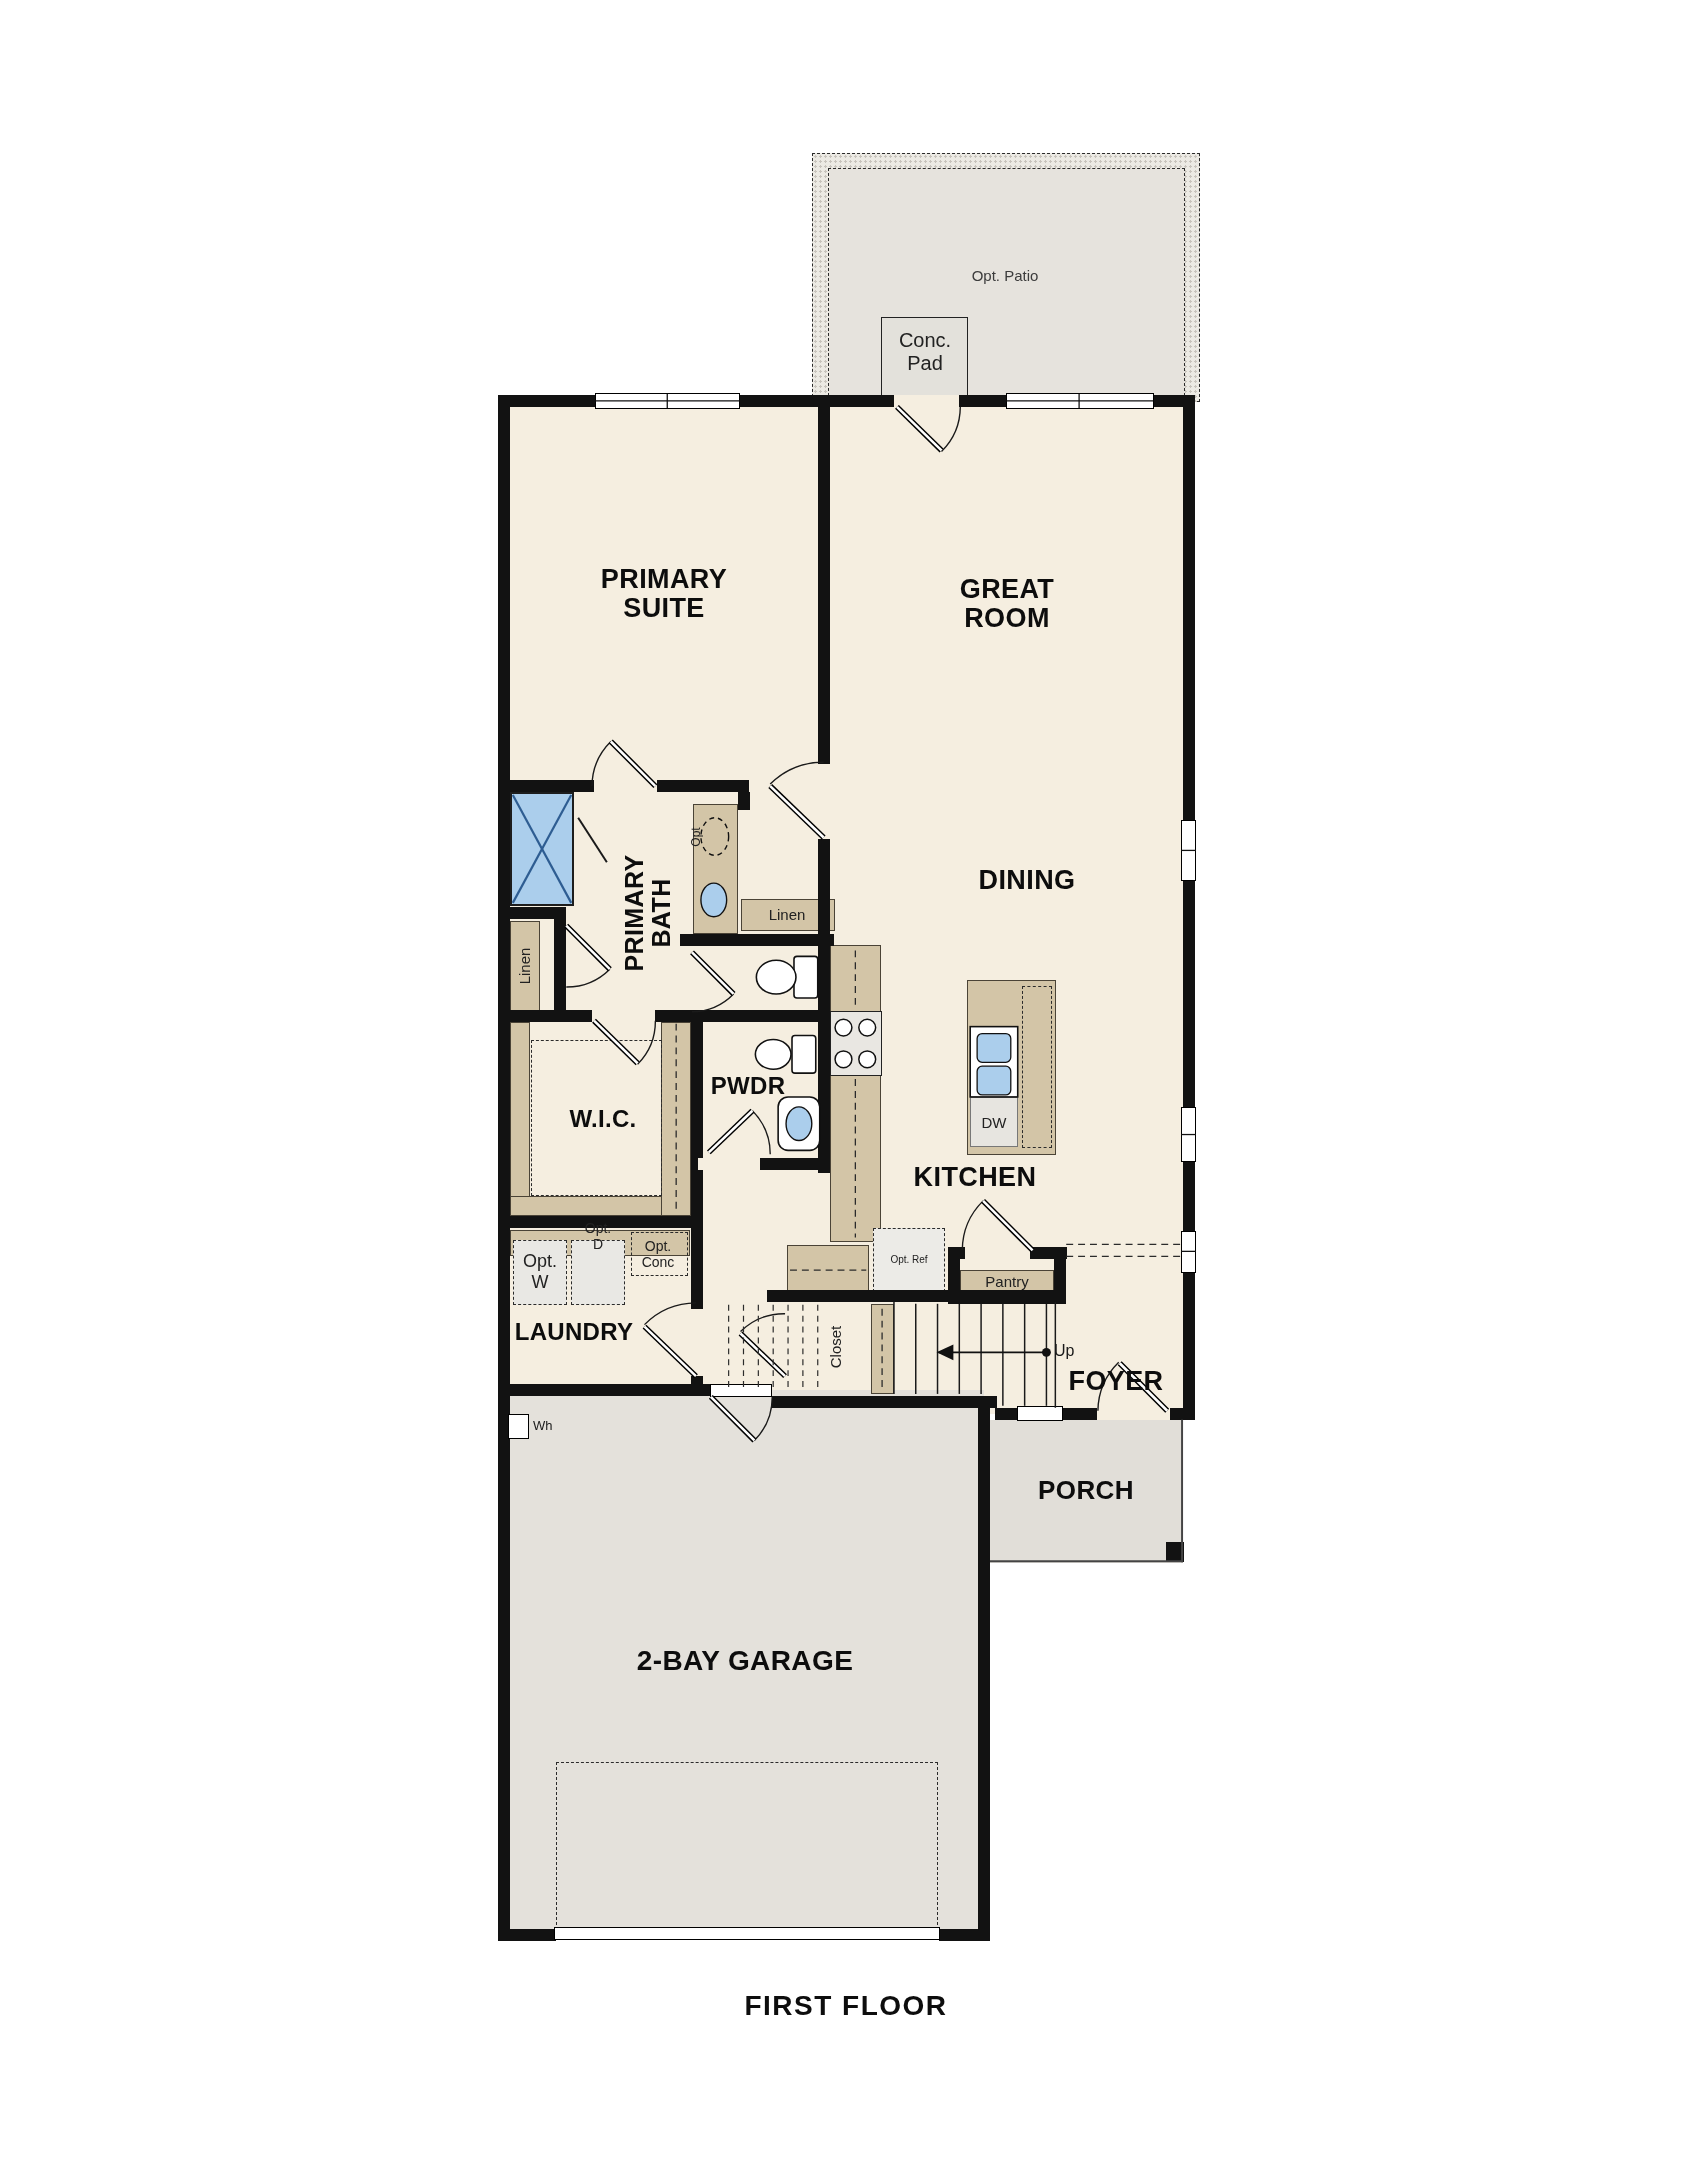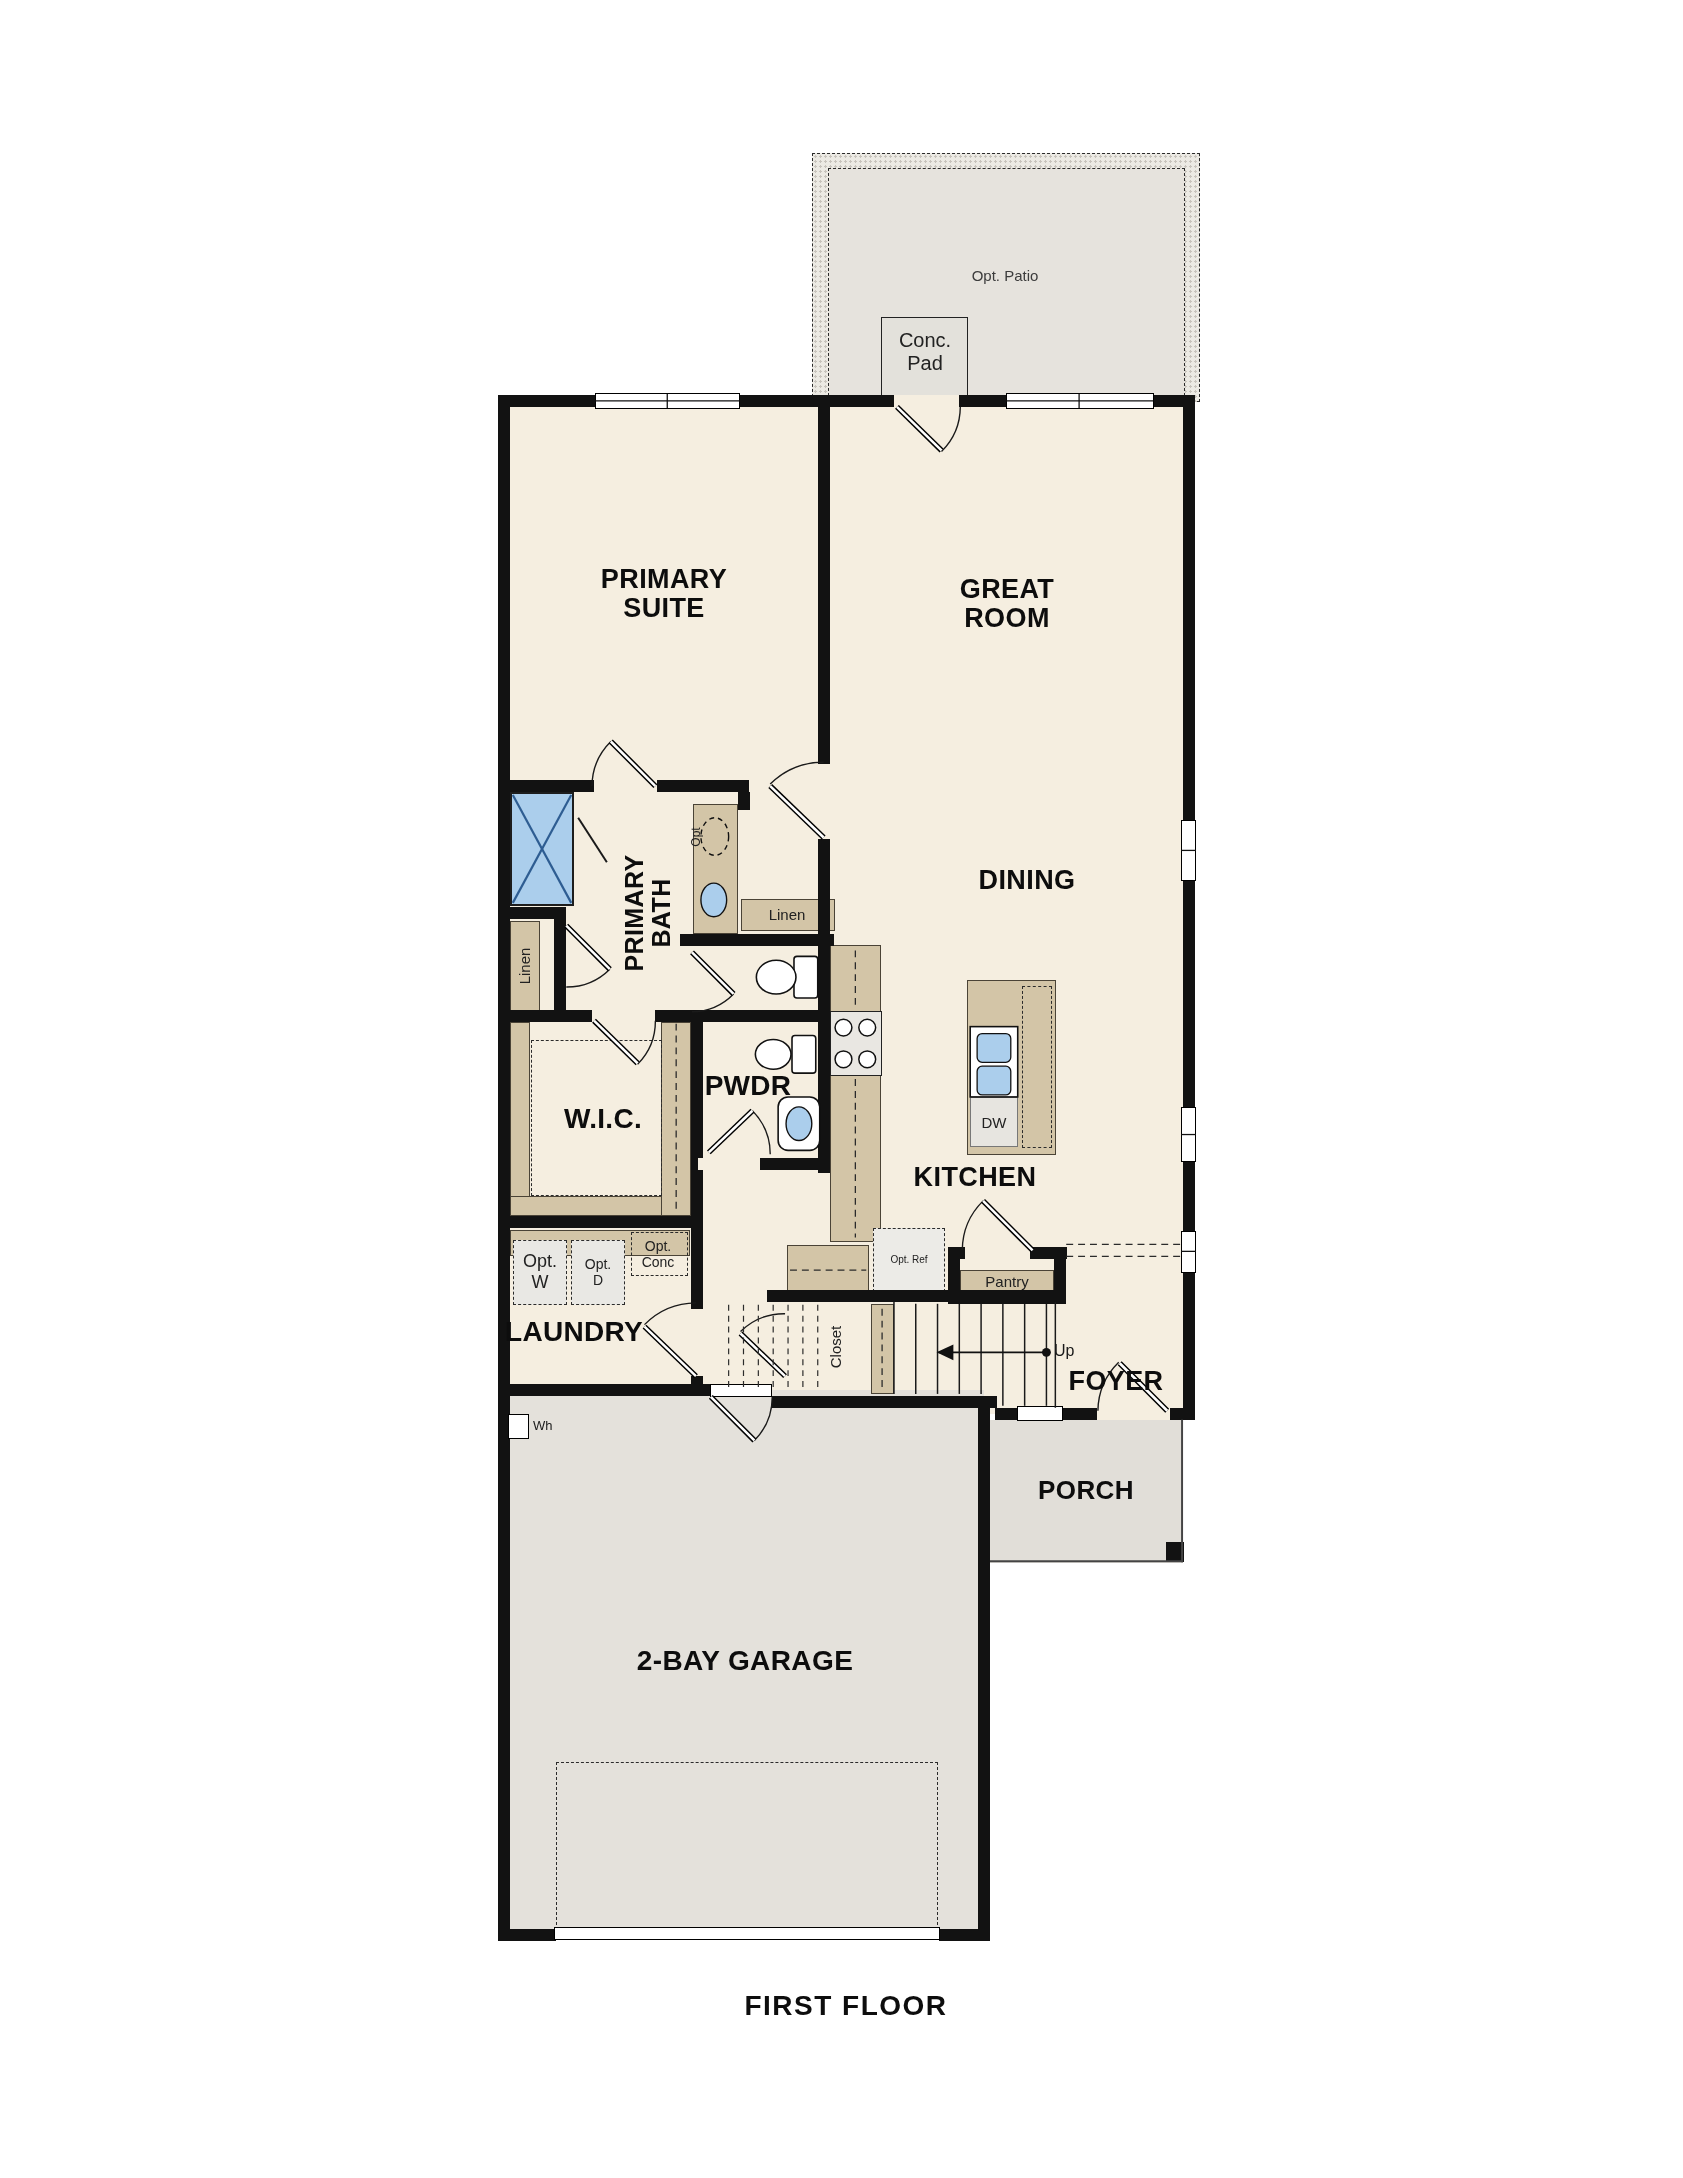--- a/index.html
+++ b/index.html
@@ -14,21 +14,21 @@
   .winh,.winv{position:absolute;background:#fff;border:1.4px solid #000;box-sizing:border-box;}
   .openflr{position:absolute;background:#f5eee0;}
   .speckle{background-color:#eceae4;background-image:radial-gradient(#c7c3bc 1.1px,transparent 1.1px);background-size:5px 5px;}
   .patio-in{position:absolute;background:#e6e3dd;}
   .garage{position:absolute;background:#e4e1db;}
   .porch{position:absolute;background:#e1ded8;}
   .lbl{position:absolute;transform:translate(-50%,-50%);text-align:center;color:#1a1a1a;white-space:nowrap;}
   .lblL{position:absolute;color:#1a1a1a;white-space:nowrap;}
   .wrap{white-space:normal;}
   .big{font-weight:bold;font-size:27px;line-height:1.08;letter-spacing:0.4px;color:#0d0d0d;}
-  .med{font-weight:bold;font-size:28px;letter-spacing:0.3px;color:#0d0d0d;}
+  .med{font-weight:bold;font-size:24px;letter-spacing:0.3px;color:#0d0d0d;}
   .small{font-size:15px;color:#222;}
   .tiny{font-size:13px;color:#222;}
   .rot{transform:translate(-50%,-50%) rotate(-90deg);}
   #footer div{font-size:20px;line-height:26px;color:#9a9a9a;}
   svg{position:absolute;left:0;top:0;pointer-events:none;}
 </style>
 </head>
 <body>
 
 <div id="page">
@@ -258,21 +258,21 @@
   <div class="lbl med" style="left:603px;top:1119px">W.I.C.</div>
   <div class="lbl med" style="left:748px;top:1086px">PWDR</div>
   <div class="lbl big" style="left:975px;top:1178px">KITCHEN</div>
   <div class="lbl small" style="left:994px;top:1122px">DW</div>
 
   <div class="lbl tiny wrap" style="left:909px;top:1259px;width:44px;font-size:10px">Opt. Ref</div>
   <div class="lbl small" style="left:1007px;top:1281px">Pantry</div>
   <div class="lbl big" style="left:1116px;top:1382px">FOYER</div>
 
   <div class="lbl tiny wrap" style="left:540px;top:1272px;width:40px;font-size:18px">Opt. W</div>
-  <div class="lbl tiny wrap" style="left:598px;top:1272px;width:40px;font-size:14px">Opt. D</div>
+  <div class="lbl tiny wrap" style="left:598px;top:1236px;width:40px;font-size:14px">Opt. D</div>
   <div class="lbl tiny wrap" style="left:658px;top:1254px;width:57px;font-size:14px">Opt. Conc</div>
   <div class="lbl med" style="left:574px;top:1332px">LAUNDRY</div>
 
   <div class="lbl small rot" style="left:835px;top:1347px">Closet</div>
   <div class="lblL" style="left:1054px;top:1342px;font-size:16px">Up</div>
   <div class="lblL" style="left:533px;top:1418px;font-size:13px">Wh</div>
 
   <div class="lbl big" style="left:1086px;top:1490px;font-size:26px">PORCH</div>
   <div class="lbl big" style="left:745px;top:1661px;font-size:28px">2-BAY GARAGE</div>
 

